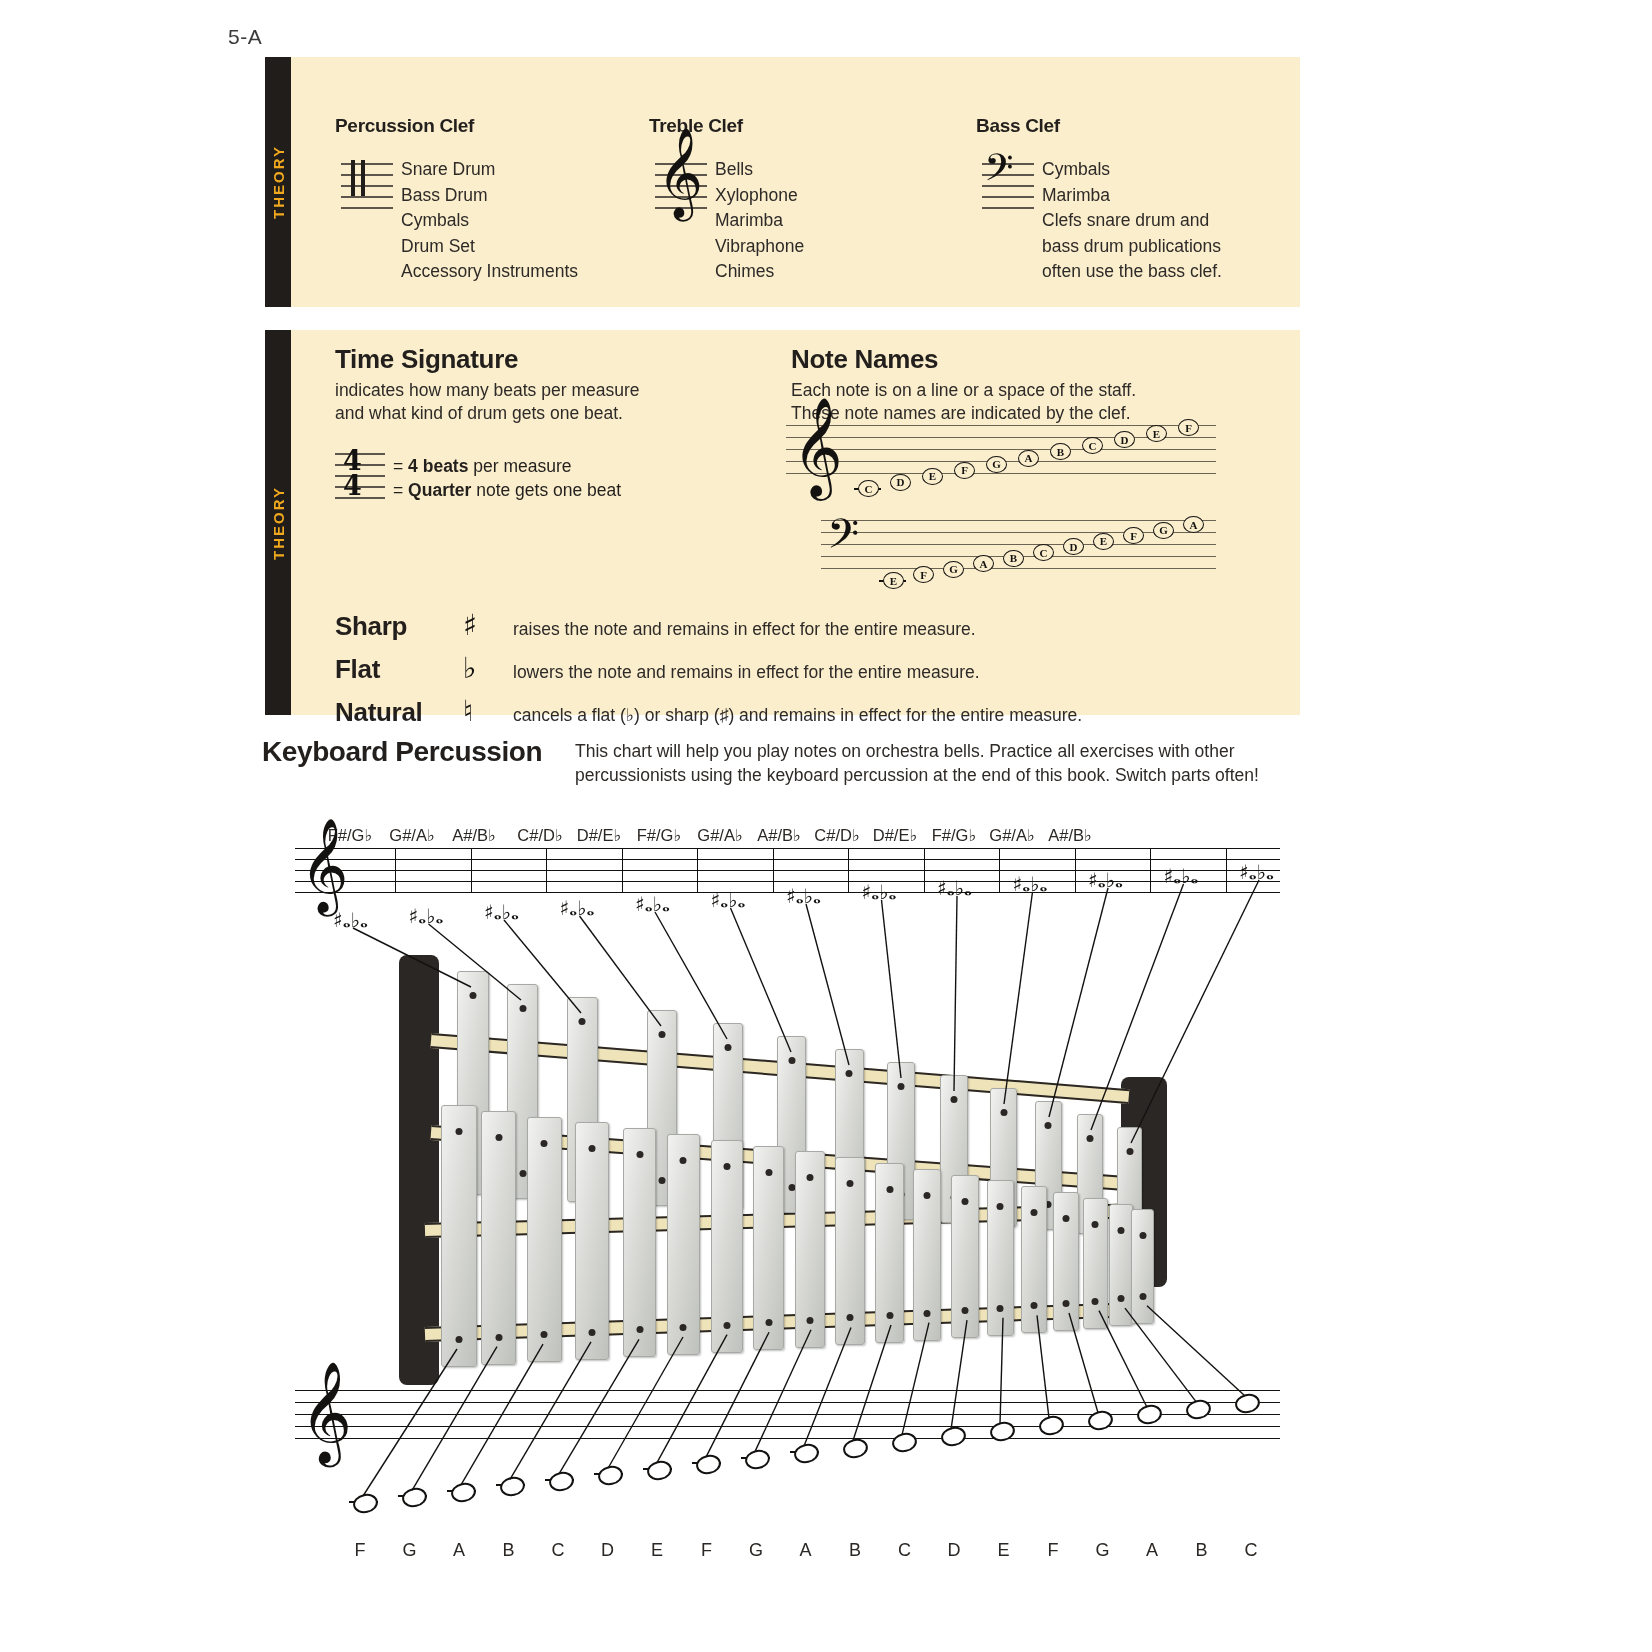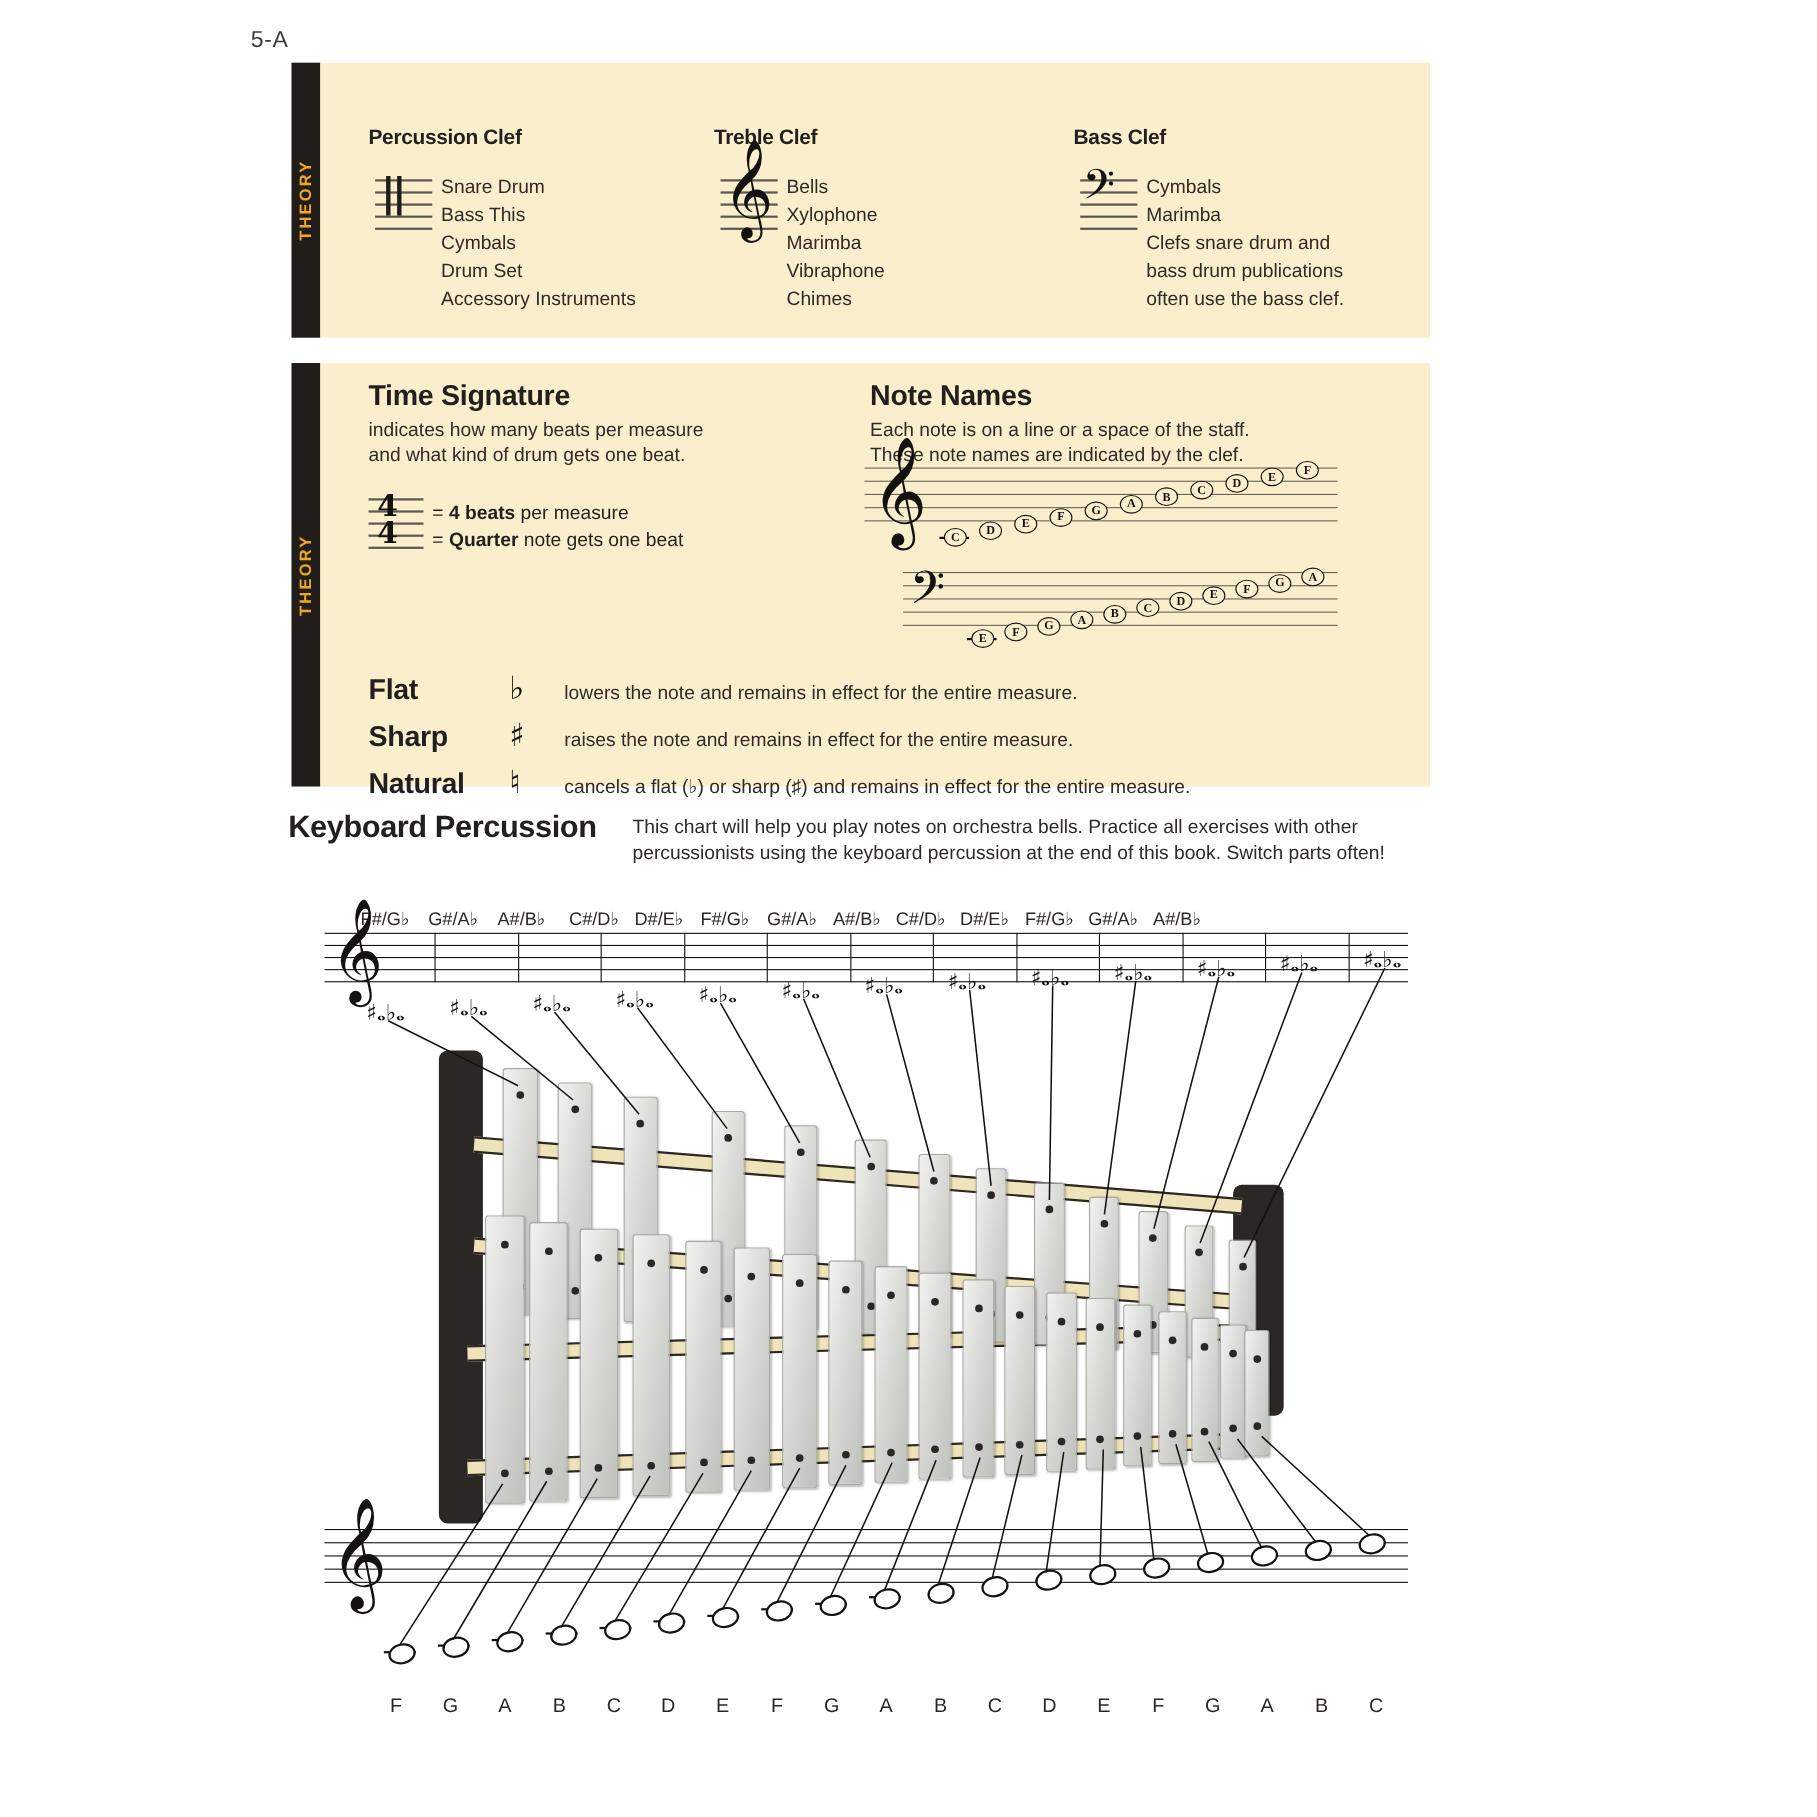--- a/index.html
+++ b/index.html
@@ -201,21 +201,21 @@
                 <i></i>
                 <i></i>
               </div>
             <div class="perc-bars">
                 <b></b>
                 <b></b>
               </div>
           </div>
           <div class="clef-list">
             <div>Snare Drum</div>
-            <div>Bass This</div>
+            <div>Bass Drum</div>
             <div>Cymbals</div>
             <div>Drum Set</div>
             <div>Accessory Instruments</div>
           </div>
         </div>
       </div>
 
       <div class="clef-col" id="clef-col-treb">
         <h3>Treble Clef</h3>
         <div class="clef-row">
@@ -349,28 +349,28 @@
           <div class="notehead" style="left: 212px; top: 24px;">C</div>
           <div class="notehead" style="left: 242px; top: 18.4px;">D</div>
           <div class="notehead" style="left: 272px; top: 12.8px;">E</div>
           <div class="notehead" style="left: 302px; top: 7.2px;">F</div>
           <div class="notehead" style="left: 332px; top: 1.6px;">G</div>
           <div class="notehead" style="left: 362px; top: -4px;">A</div>
         </div>
 
       <div class="acc-block">
         <div class="acc-row">
+          <div class="acc-name">Sharp</div>
+          <div class="acc-sym">♯</div>
+          <div class="acc-desc">raises the note and remains in effect for the entire measure.</div>
+        </div>
+        <div class="acc-row">
           <div class="acc-name">Flat</div>
           <div class="acc-sym">♭</div>
           <div class="acc-desc">lowers the note and remains in effect for the entire measure.</div>
-        </div>
-        <div class="acc-row">
-          <div class="acc-name">Sharp</div>
-          <div class="acc-sym">♯</div>
-          <div class="acc-desc">raises the note and remains in effect for the entire measure.</div>
         </div>
         <div class="acc-row">
           <div class="acc-name">Natural</div>
           <div class="acc-sym">♮</div>
           <div class="acc-desc">cancels a flat (♭) or sharp (♯) and remains in effect for the entire measure.</div>
         </div>
       </div>
 
     </div>
   </div>

